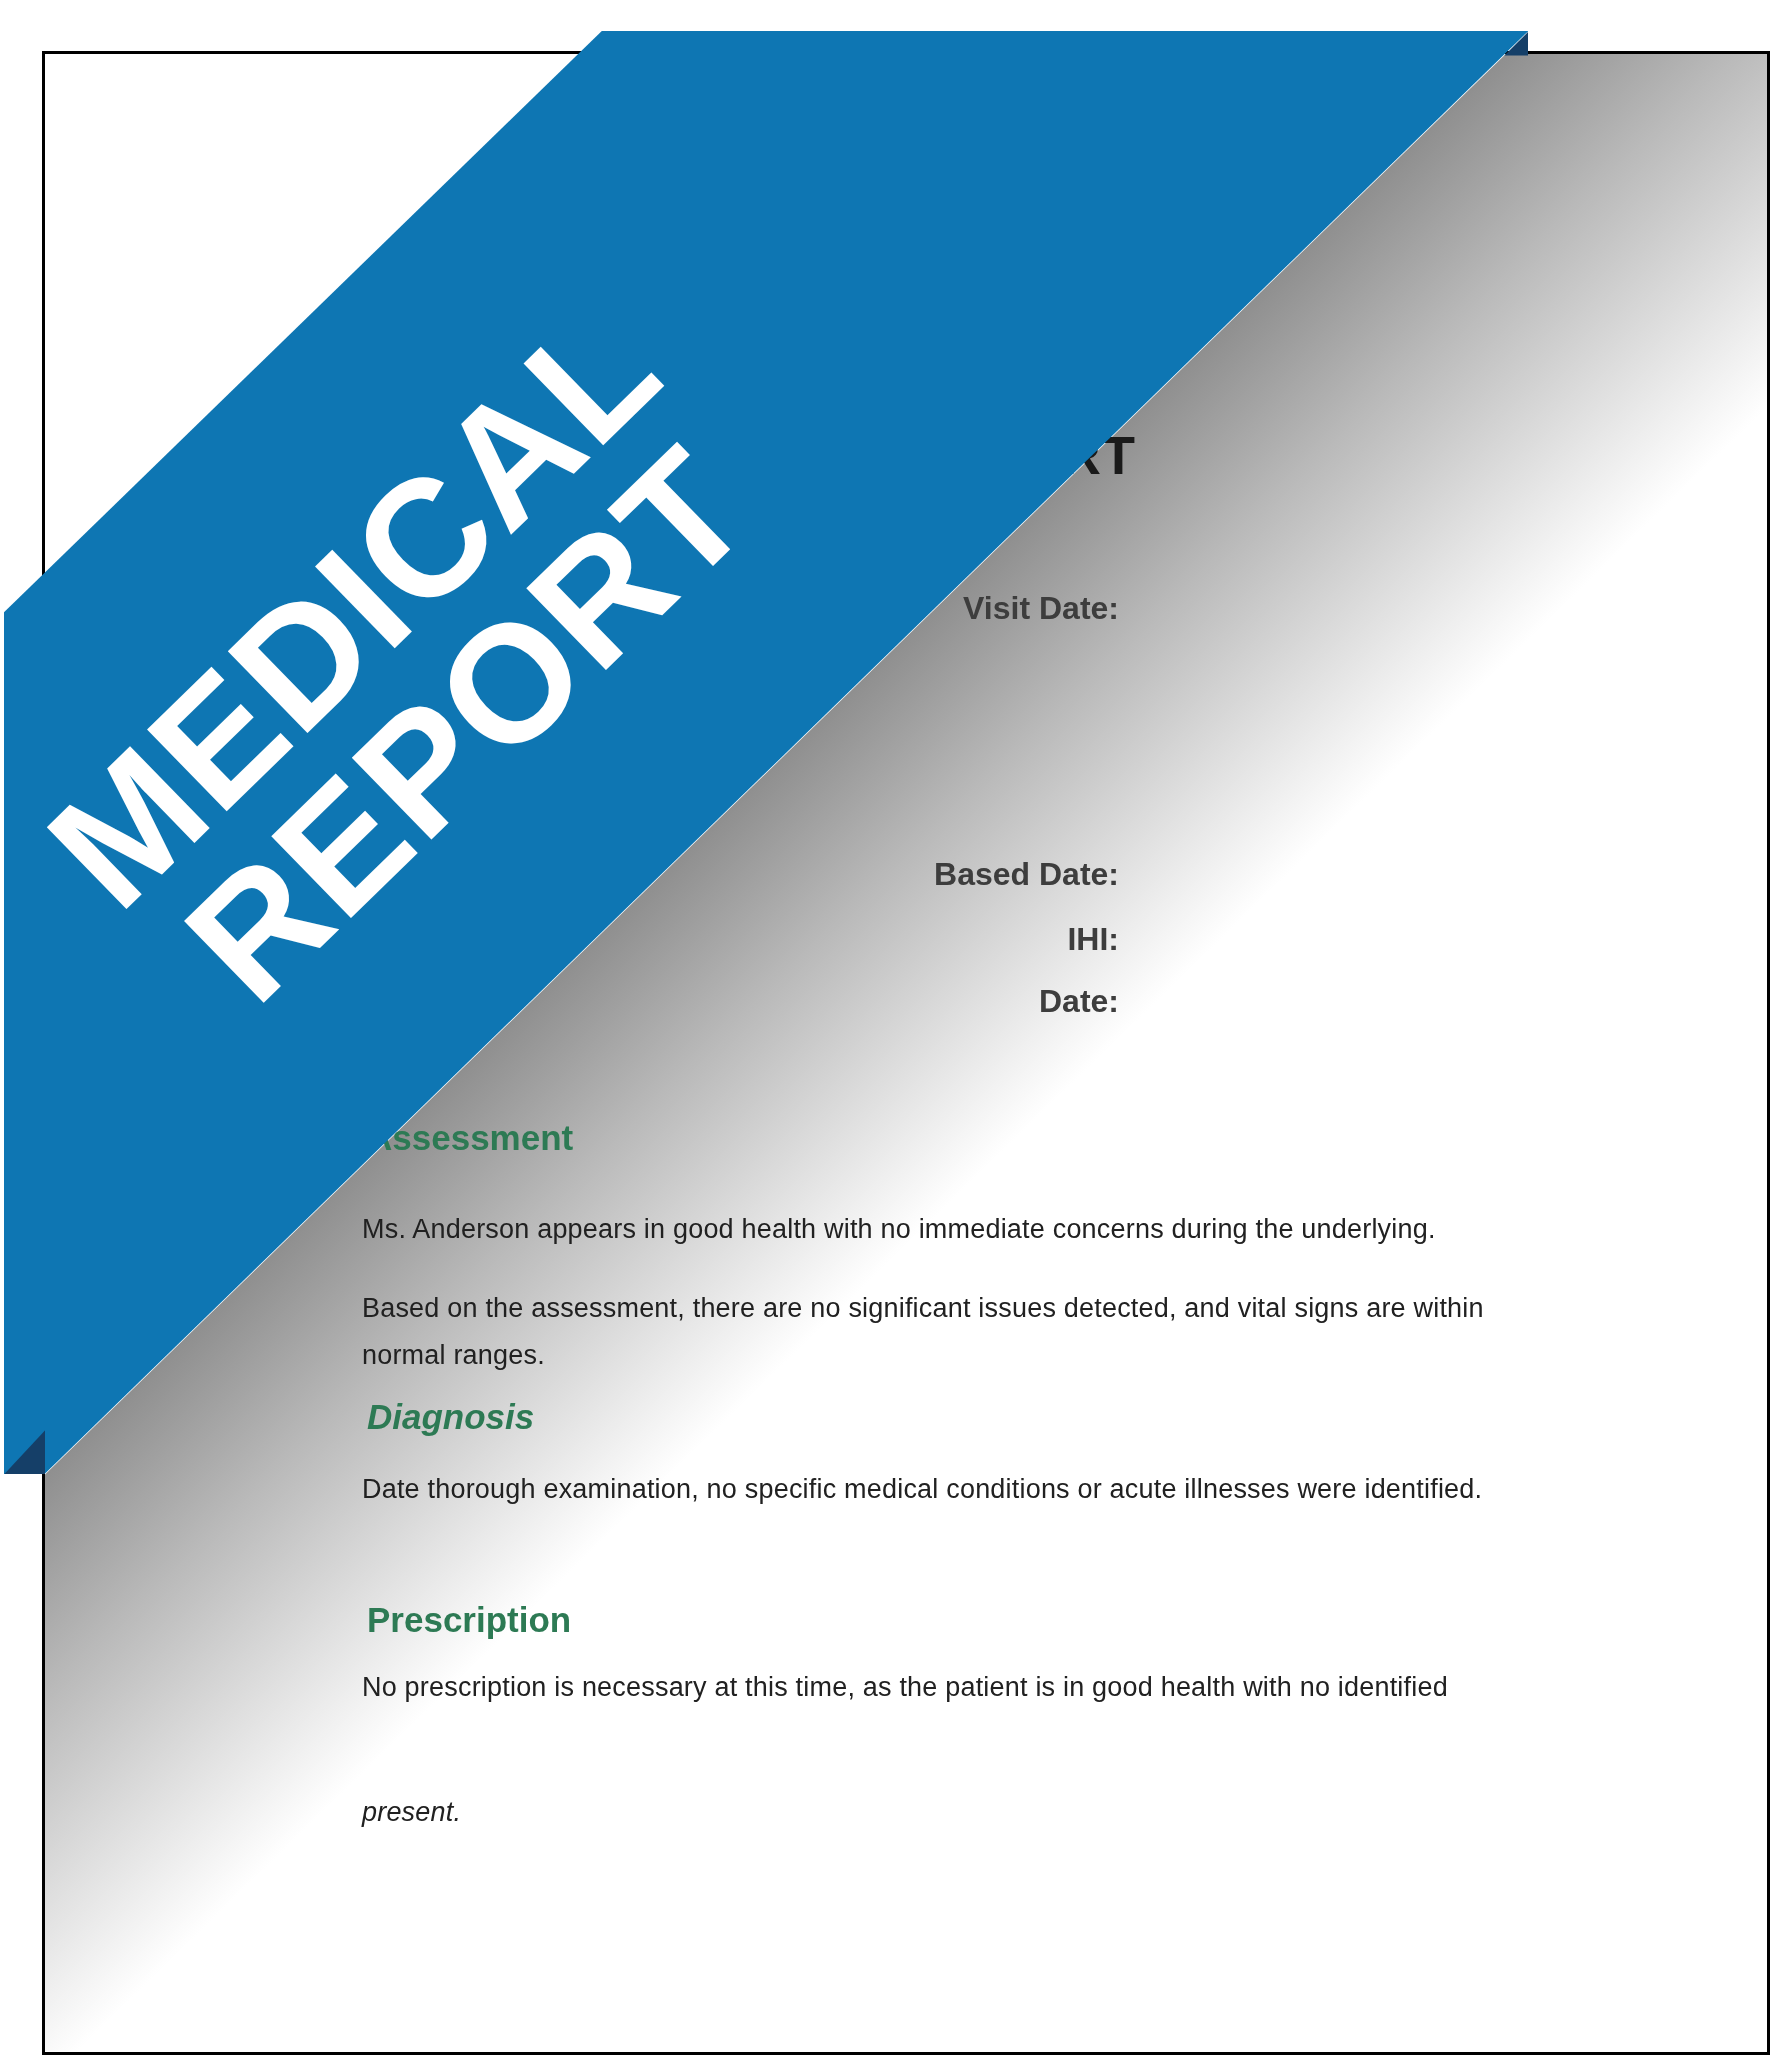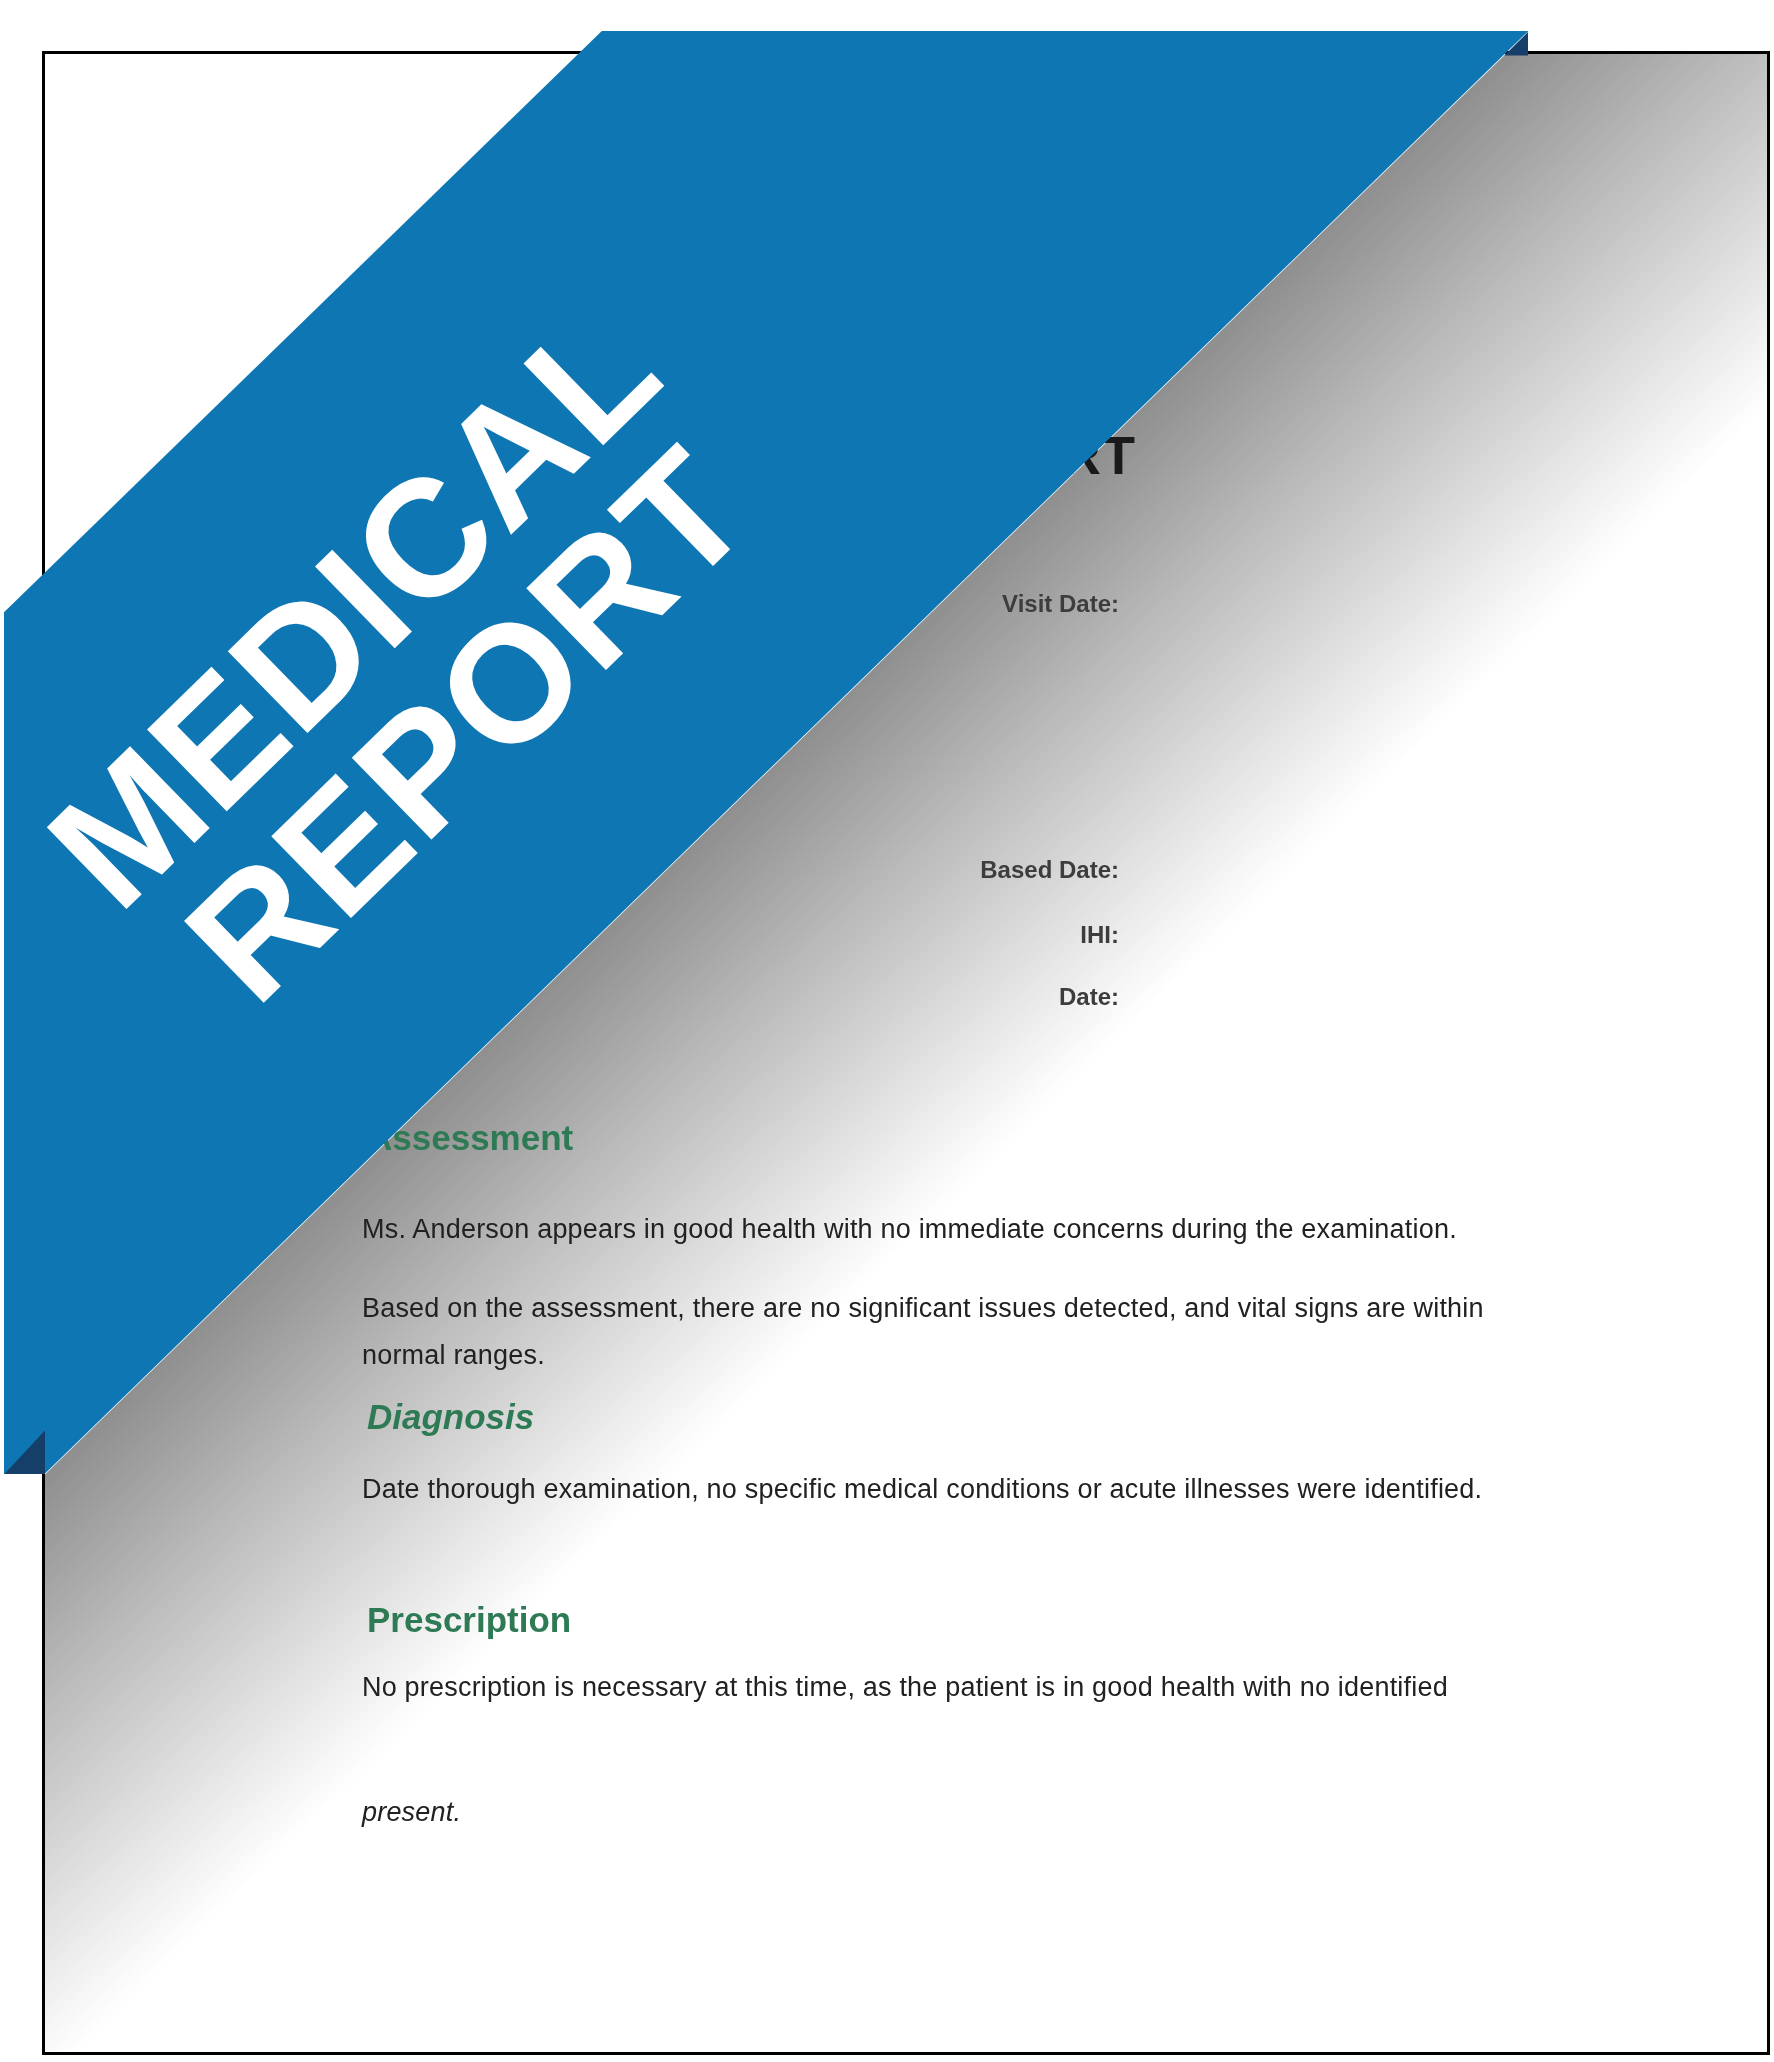--- a/index.html
+++ b/index.html
@@ -43,21 +43,21 @@
   .clinic-partial {
     left: 1184px; top: 271px;
     font-size: 38px; color: #2d7a54;
   }
   .title-partial {
     left: 1062px; top: 424px;
     font-size: 54px; font-weight: bold; color: #1a1a1a; letter-spacing: 0.9px;
   }
   .field-label {
     left: 770px; width: 349px; text-align: right;
-    font-size: 24px; font-weight: bold; color: #3d3d3d;
+    font-size: 32px; font-weight: bold; color: #3d3d3d;
   }
   .lbl-visit { top: 590px; }
   .lbl-birth { top: 856px; }
   .lbl-ihi   { top: 921px; }
   .lbl-email { top: 983px; }
 
   .section-heading {
     left: 367px;
     font-size: 35px; font-weight: bold; color: #2d7a54;
   }
@@ -122,21 +122,21 @@
 
   <div class="abs clinic-partial">al</div>
   <div class="abs title-partial">RT</div>
 
   <div class="abs field-label lbl-visit">Visit Date:</div>
   <div class="abs field-label lbl-birth">Based Date:</div>
   <div class="abs field-label lbl-ihi">IHI:</div>
   <div class="abs field-label lbl-email">Date:</div>
 
   <div class="abs section-heading h-assessment">Assessment</div>
-  <div class="abs body-line l-a1">Ms. Anderson appears in good health with no immediate concerns during the examination.</div>
+  <div class="abs body-line l-a1">Ms. Anderson appears in good health with no immediate concerns during the underlying.</div>
   <div class="abs body-line l-a2">Based on the assessment, there are no significant issues detected, and vital signs are within</div>
   <div class="abs body-line l-a3">normal ranges.</div>
 
   <div class="abs section-heading h-diagnosis">Diagnosis</div>
   <div class="abs body-line l-d1">Date thorough examination, no specific medical conditions or acute illnesses were identified.</div>
 
   <div class="abs section-heading h-prescription">Prescription</div>
   <div class="abs body-line l-p1">No prescription is necessary at this time, as the patient is in good health with no identified</div>
   <div class="abs body-line l-p3">present.</div>
 

